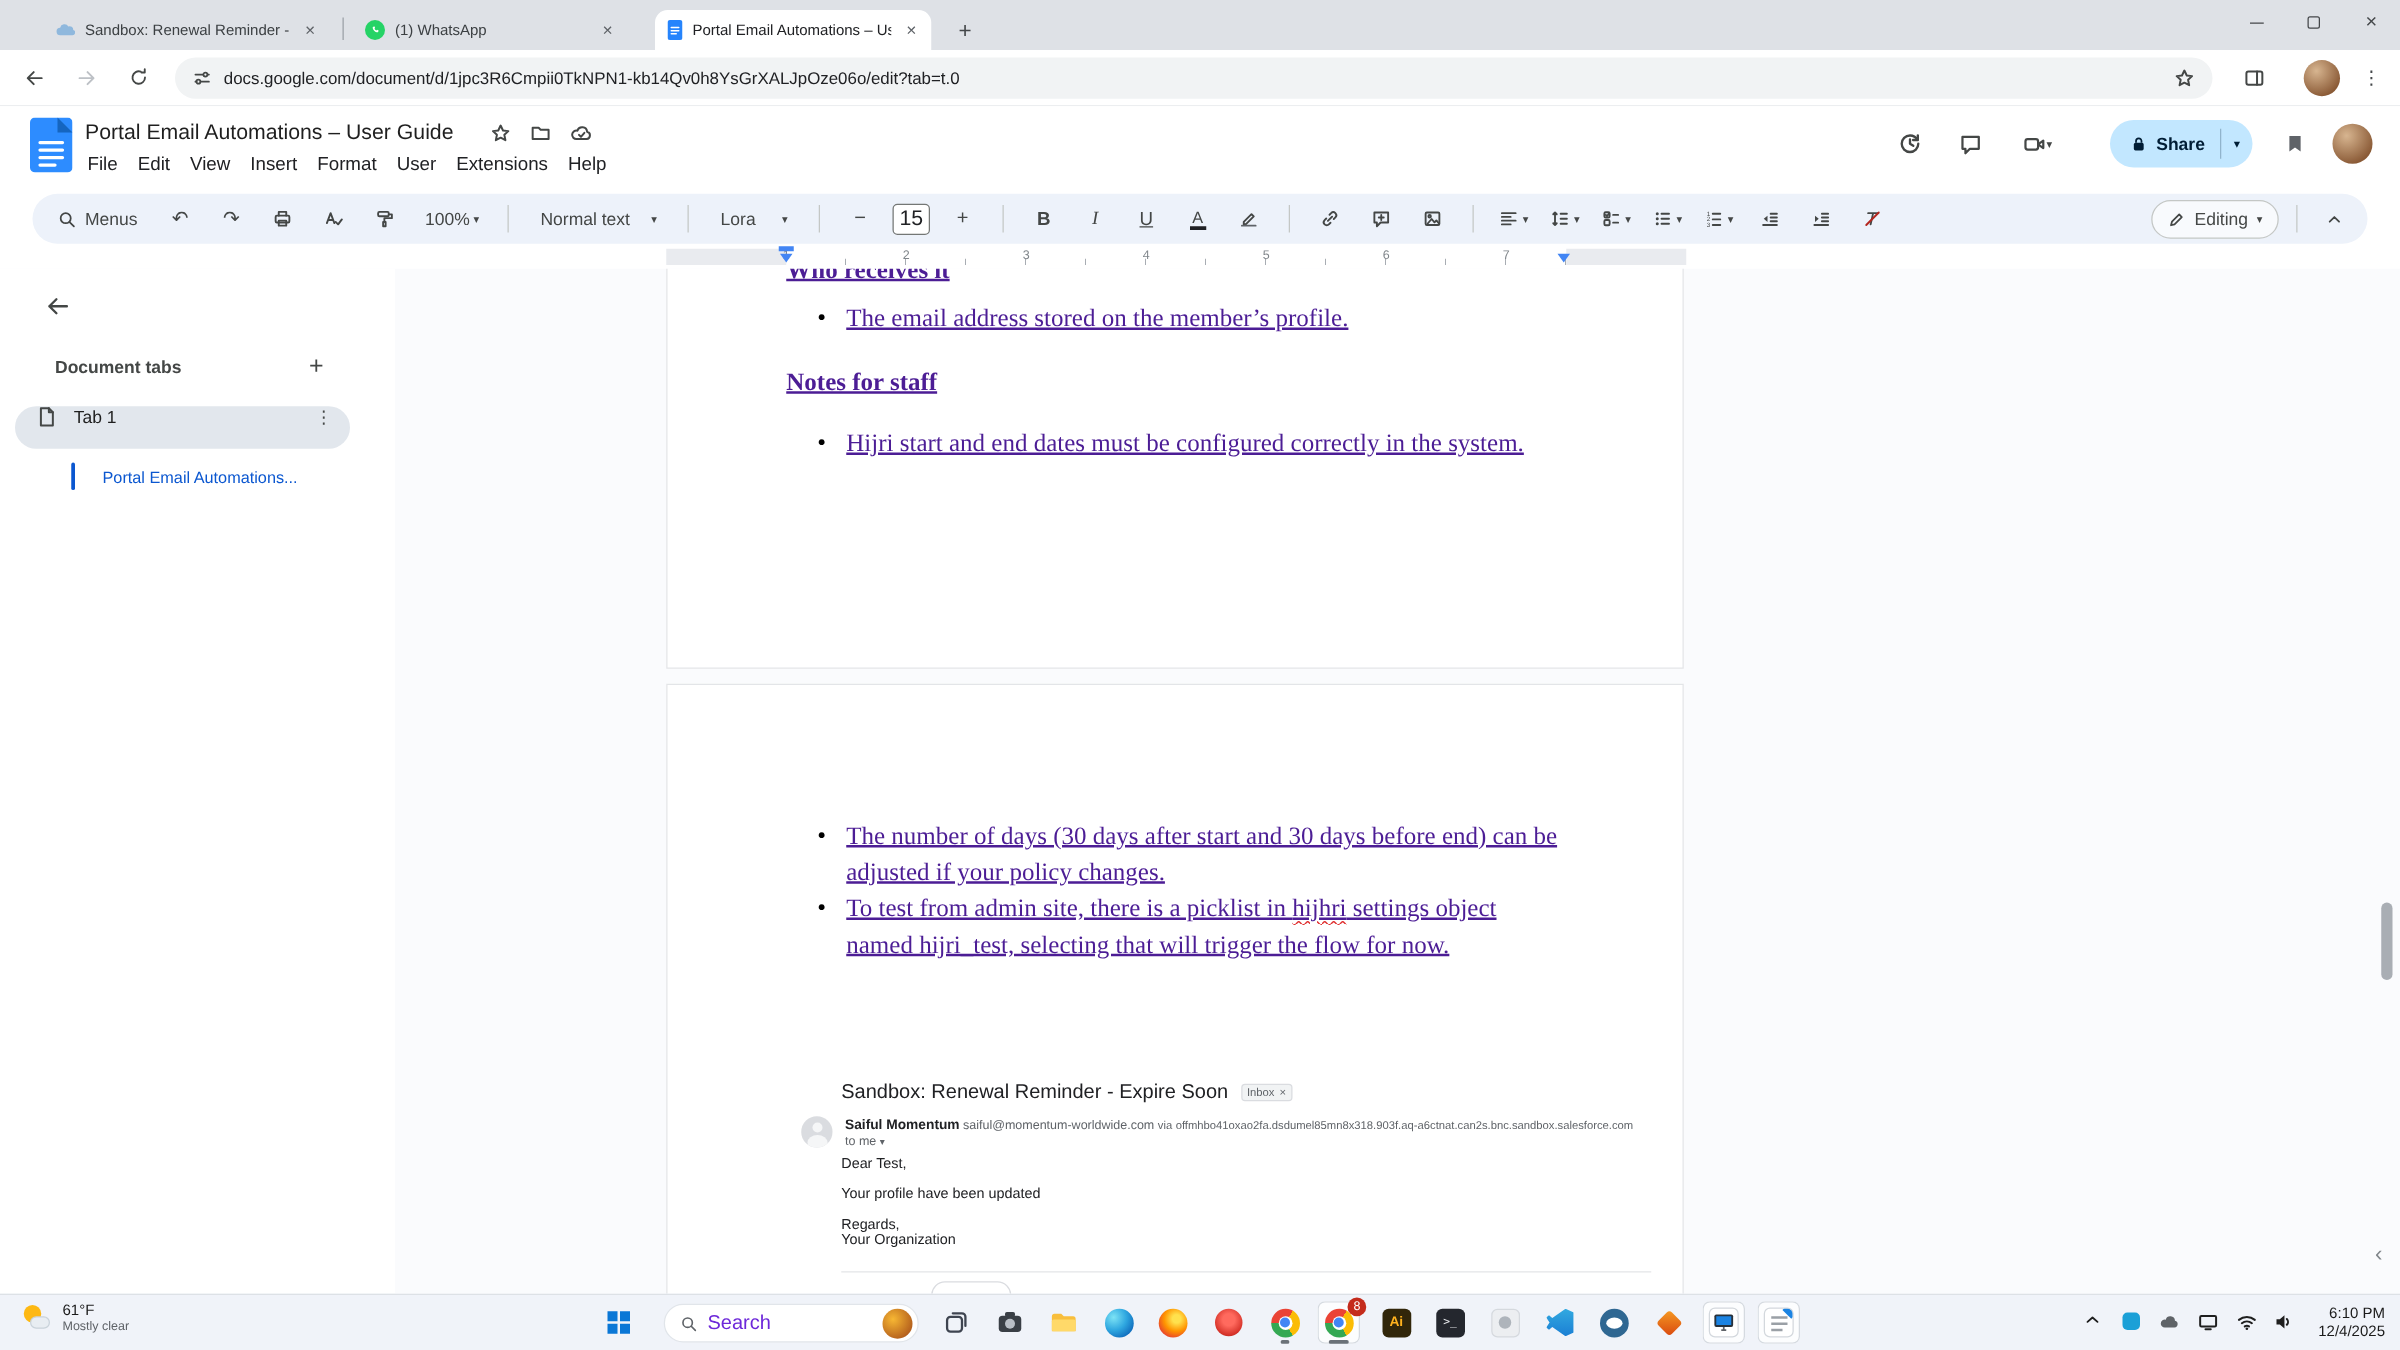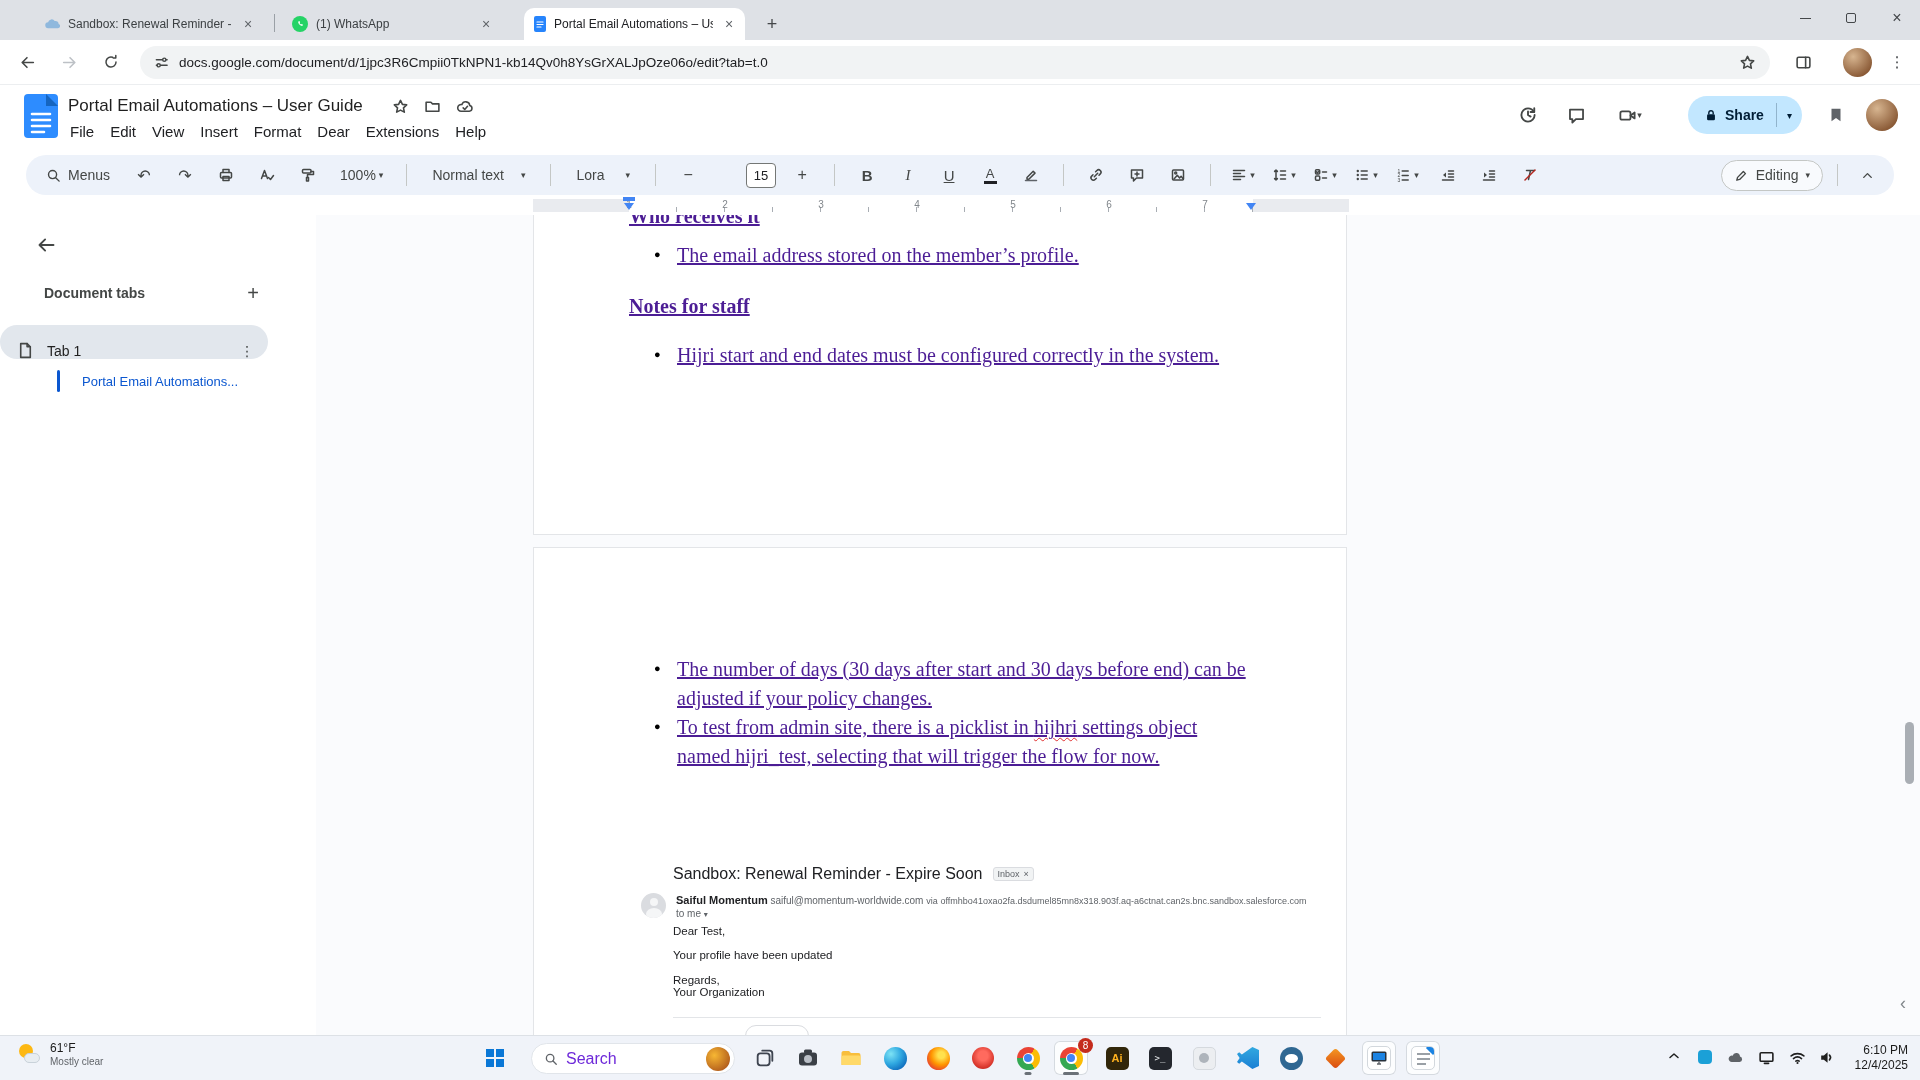--- a/index.html
+++ b/index.html
@@ -46,21 +46,21 @@
   
   .content { position:absolute; left:0; top:215px; width:1920px; height:820px; background:#FAFBFD; overflow:hidden; }
   .page { position:absolute; background:#fff; border:1px solid #E3E5E8; width:814px; left:533px; }
   .serif { font-family:"Liberation Serif", "DejaVu Serif", serif; color:#4c1d95;text-decoration:underline; }
   .docline { font-size:20px; line-height:29px; }
   .dot { position:absolute; font-size:11px; color:#000; }
   .missp { text-decoration:underline wavy #E03131; text-decoration-thickness:1px; text-underline-offset:3px; }
 
   
   .sidebar { position:absolute; left:0; top:0; width:316px; height:820px; background:#fff; }
-  .tabpill { position:absolute; left:0; top:110px; width:268px; height:34px; background:#E2E7ED; border-radius:17px; display:flex; align-items:flex-end; }
+  .tabpill { position:absolute; left:12px; top:110px; width:268px; height:34px; background:#E2E7ED; border-radius:17px; display:flex; align-items:flex-start; }
 
   
   .em { font-family:"Liberation Sans", sans-serif; color:#202124; }
 
   
   .taskbar { position:absolute; left:0; top:1035px; width:1920px; height:45px; background:#F0F3F9; border-top:1px solid #DDE1E6; }
   .task-ic { position:absolute; top:5px; width:34px; height:34px; border-radius:6px; display:flex; align-items:center; justify-content:center; }
   .task-ic.active { background:rgba(255,255,255,.8); box-shadow:0 0 0 1px #D5DAE0 inset; }
   .openbar { position:absolute; bottom:0px; left:50%; transform:translateX(-50%); width:16px; height:3px; border-radius:2px; background:#6B7178; }
   .badge8 { position:absolute; top:-3px; right:-5px; min-width:15px; height:15px; border-radius:8px; background:#C42B1C; color:#fff; font-size:10px; display:flex; align-items:center; justify-content:center; padding:0 3px; }
@@ -162,21 +162,21 @@
         <path d="M5 12.5a3.2 3.2 0 1 1 .6-6.3A3.8 3.8 0 0 1 13 7a2.8 2.8 0 0 1-.4 5.5z"></path>
         <path d="m6.8 9.3 1.5 1.5 2.6-3"></path>
       </svg>
 
     <div class="menubar">
       <span>File</span>
       <span>Edit</span>
       <span>View</span>
       <span>Insert</span>
       <span>Format</span>
-      <span>Dear</span>
+      <span>User</span>
       <span>Extensions</span>
       <span>Help</span>
     </div>
 
     <div class="hbtn" style="left:1510px;">
       <svg class="ic" width="20" height="20" viewBox="0 0 16 16">
           <path d="M13.3 8A5.3 5.3 0 1 1 8 2.7a5.3 5.3 0 0 1 4.7 2.8"></path>
           <path d="M13 2.6v3h-3"></path>
           <path d="M8 5.2V8l2.1 1.3"></path>
         </svg>
@@ -250,21 +250,21 @@
       <span class="tlabel">Normal text</span>
         <span class="caret" style="margin-left:14px;">▾</span>
     </div>
     <div class="tsep"></div>
     <div class="tbtn" style="padding:0 8px;">
       <span class="tlabel">Lora</span>
         <span class="caret" style="margin-left:18px;">▾</span>
     </div>
     <div class="tsep"></div>
     <div class="tbtn" style="font-size:16px;">−</div>
-    <div style="width:30px;height:25px;background:#fff;border:1px solid #747775;border-radius:4px;display:flex;align-items:center;justify-content:center;font-size:13px;color:#202124;margin-left:32px;">15</div>
+    <div style="width:30px;height:25px;background:#fff;border:1px solid #747775;border-radius:4px;display:flex;align-items:center;justify-content:center;font-size:17px;color:#202124;">15</div>
     <div class="tbtn" style="font-size:16px;">+</div>
     <div class="tsep"></div>
     <div class="tbtn" style="font-weight:bold;font-size:15px;">B</div>
     <div class="tbtn" style="font-style:italic;font-size:15px;font-family:'Liberation Serif',serif;">I</div>
     <div class="tbtn" style="text-decoration:underline;font-size:15px;">U</div>
     <div class="tbtn">
       <span style="display:flex;flex-direction:column;align-items:center;font-size:13px;line-height:13px;color:#444746;">A<span style="width:13px;height:3px;background:#202124;margin-top:1px;"></span></span>
     </div>
     <div class="tbtn">
       <svg class="ic" width="16" height="16" viewBox="0 0 16 16">

